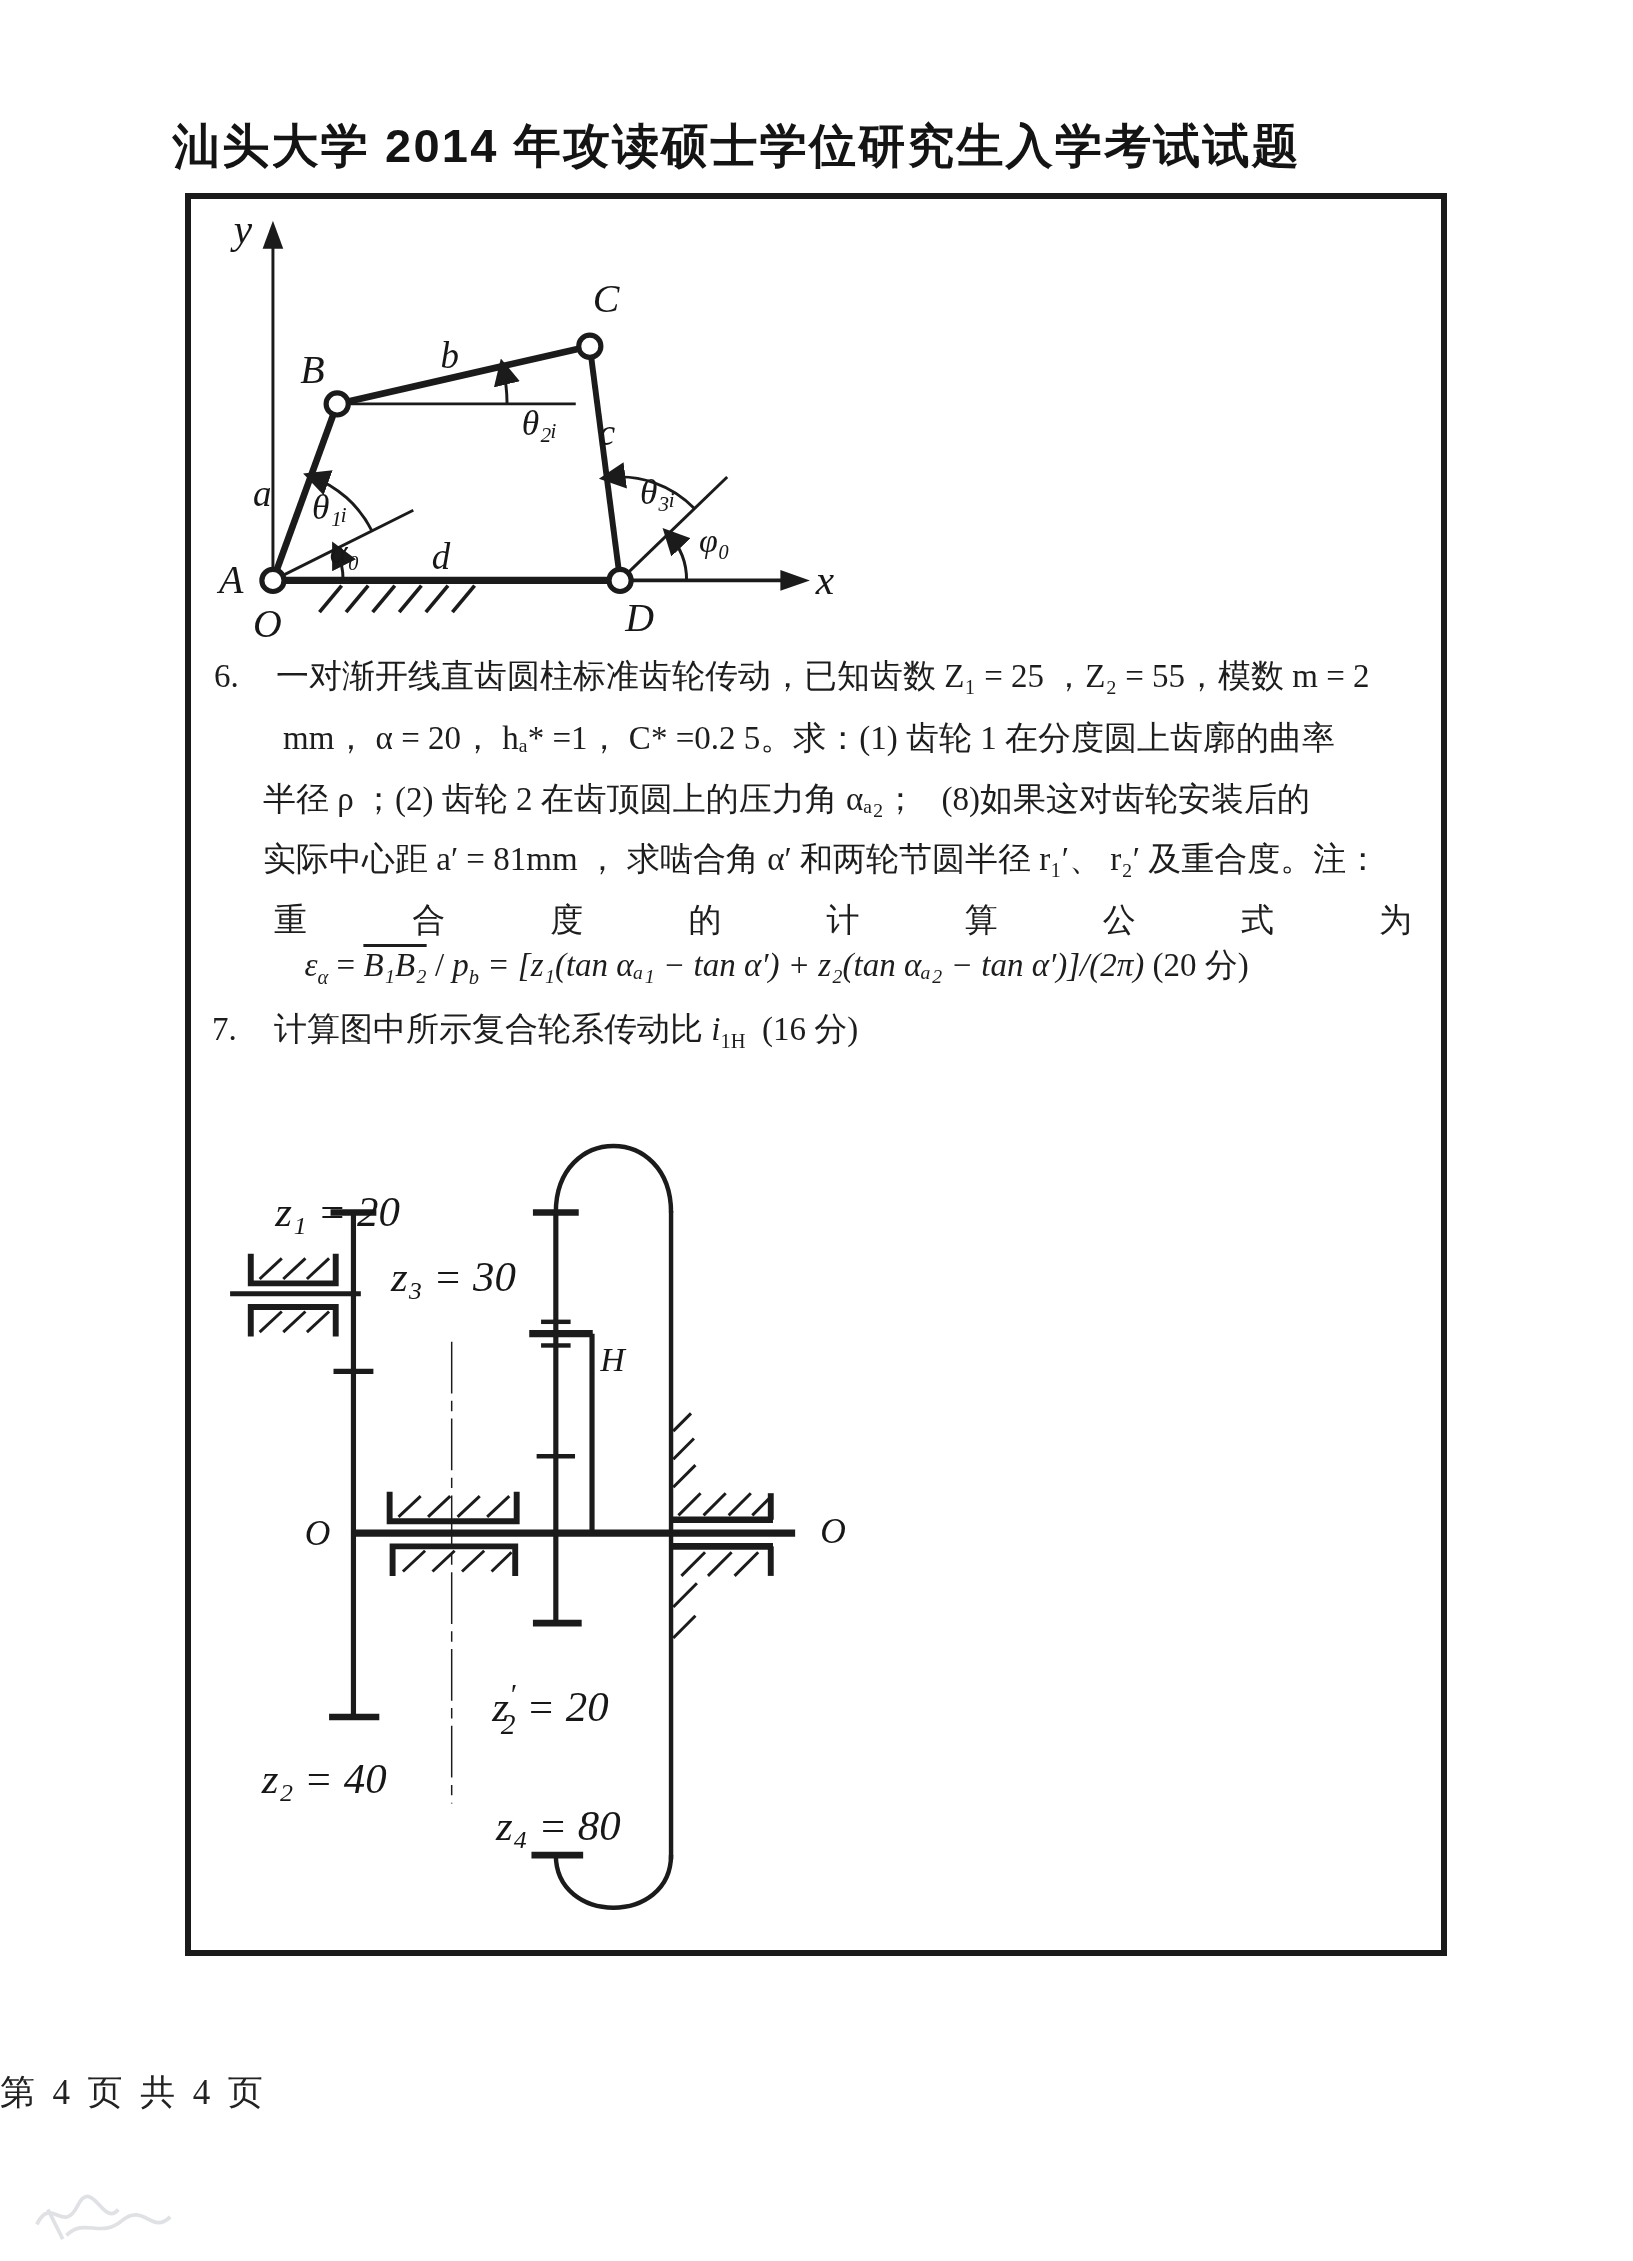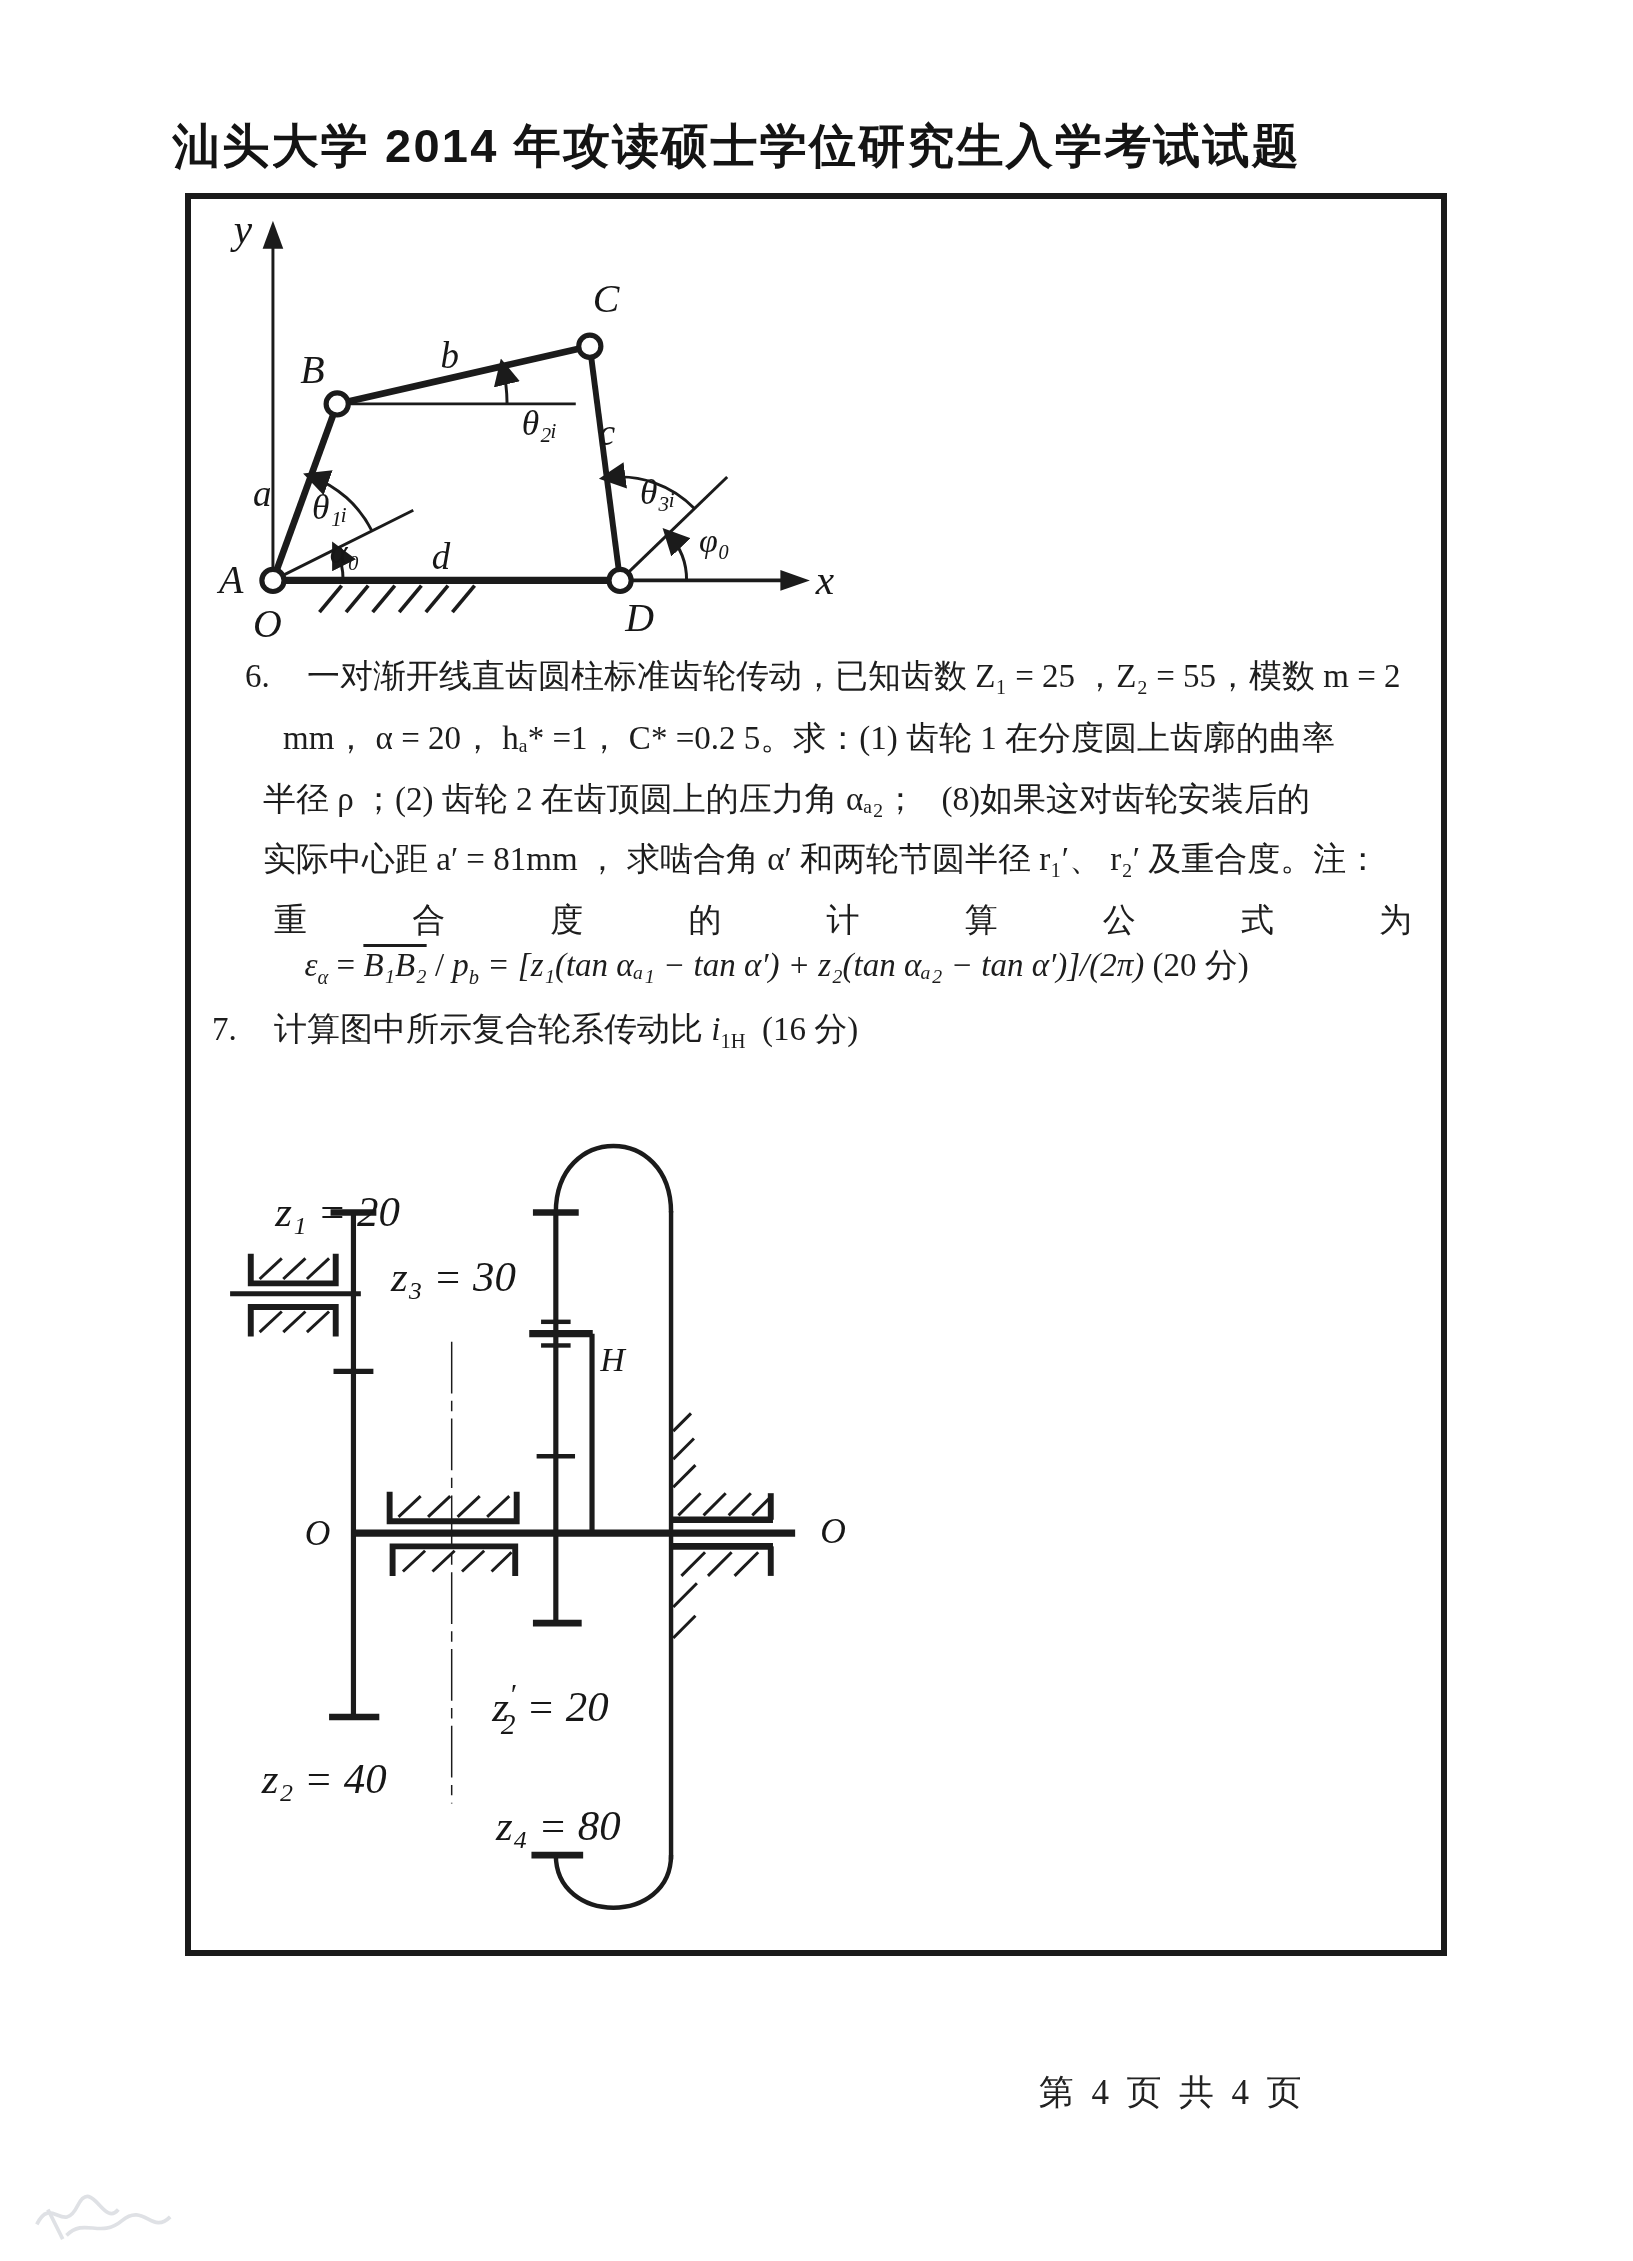--- a/index.html
+++ b/index.html
@@ -33,21 +33,21 @@
   .formula{font-size:33px;}
   .formula sub{font-size:62%;}
   .ovl{text-decoration:overline;}
   .upright{font-style:normal;}
   
   svg{overflow:visible;}
   .stroke{stroke:#1b1b1b;fill:none;}
   .lbl{font-family:"Liberation Serif","DejaVu Serif",serif;font-style:italic;fill:#171717;}
   
   #footer{
-    left:0;top:2069px;width:1306px;text-align:right;
+    left:0;top:2069px;width:1306px;text-align:left;
     font-size:35px;color:#222;letter-spacing:4.4px;
   }
 </style>
 </head>
 <body>
 
 <div id="title" class="abs">汕头大学 2014 年攻读硕士学位研究生入学考试试题</div>
 
 <div id="content-box" class="abs"></div>
 
@@ -107,21 +107,21 @@
   <text class="lbl" x="342" y="228" font-size="50">b</text>
   <text class="lbl" x="556" y="332" font-size="50">c</text>
   <text class="lbl" x="330" y="500" font-size="50">d</text>
   <text class="lbl" x="168" y="432" font-size="48">θ₁ᵢ</text>
   <text class="lbl" x="192" y="492" font-size="46">α₀</text>
   <text class="lbl" x="452" y="318" font-size="48">θ₂ᵢ</text>
   <text class="lbl" x="612" y="412" font-size="48">θ₃ᵢ</text>
   <text class="lbl" x="692" y="476" font-size="46">φ₀</text>
 </svg>
 
-<div class="abs tline" style="left:214px;top:656px;margin-left:31px;"><span class="qnum">6.</span><span>一对渐开线直齿圆柱标准齿轮传动，已知齿数 Z₁ = 25 ，Z₂ = 55，模数 m = 2</span></div>
+<div class="abs tline" style="left:214px;top:656px;"><span class="qnum">6.</span><span>一对渐开线直齿圆柱标准齿轮传动，已知齿数 Z₁ = 25 ，Z₂ = 55，模数 m = 2</span></div>
 <div class="abs tline" style="left:266px;top:718px;margin-left:17px;">mm， α = 20， hₐ* =1， C* =0.2 5。求：(1) 齿轮 1 在分度圆上齿廓的曲率</div>
 <div class="abs tline" style="left:263px;top:779px;">半径 ρ ；(2) 齿轮 2 在齿顶圆上的压力角 αₐ₂；   (8)如果这对齿轮安装后的</div>
 <div class="abs tline" style="left:263px;top:839px;font-family:Liberation Serif, serif;">实际中心距 a′ = 81mm ， 求啮合角 α′ 和两轮节圆半径 r₁′、 r₂′ 及重合度。注：</div>
 <div class="abs tline" id="q6-line5" style="left:274px;top:900px;">重 合 度 的 计 算 公 式 为</div>
 
 <div class="abs tline formula" style="left:288px;top:904px;">
   <span class="math">ε</span><sub class="math">α</sub><span> = </span><span class="math ovl">B₁B₂</span><span> / </span><span class="math">p</span><sub class="math">b</sub><span class="math"> = [z₁(tan αₐ₁ − tan α′) + z₂(tan αₐ₂ − tan α′)]/(2π)</span><span class="upright"> (20 分)</span>
 </div>
 
 <div class="abs tline" style="left:212px;top:1009px;"><span class="qnum">7.</span><span>计算图中所示复合轮系传动比 </span><span class="math">i</span><sub style="font-size:62%">1H</sub><span>  (16 分)</span></div>

